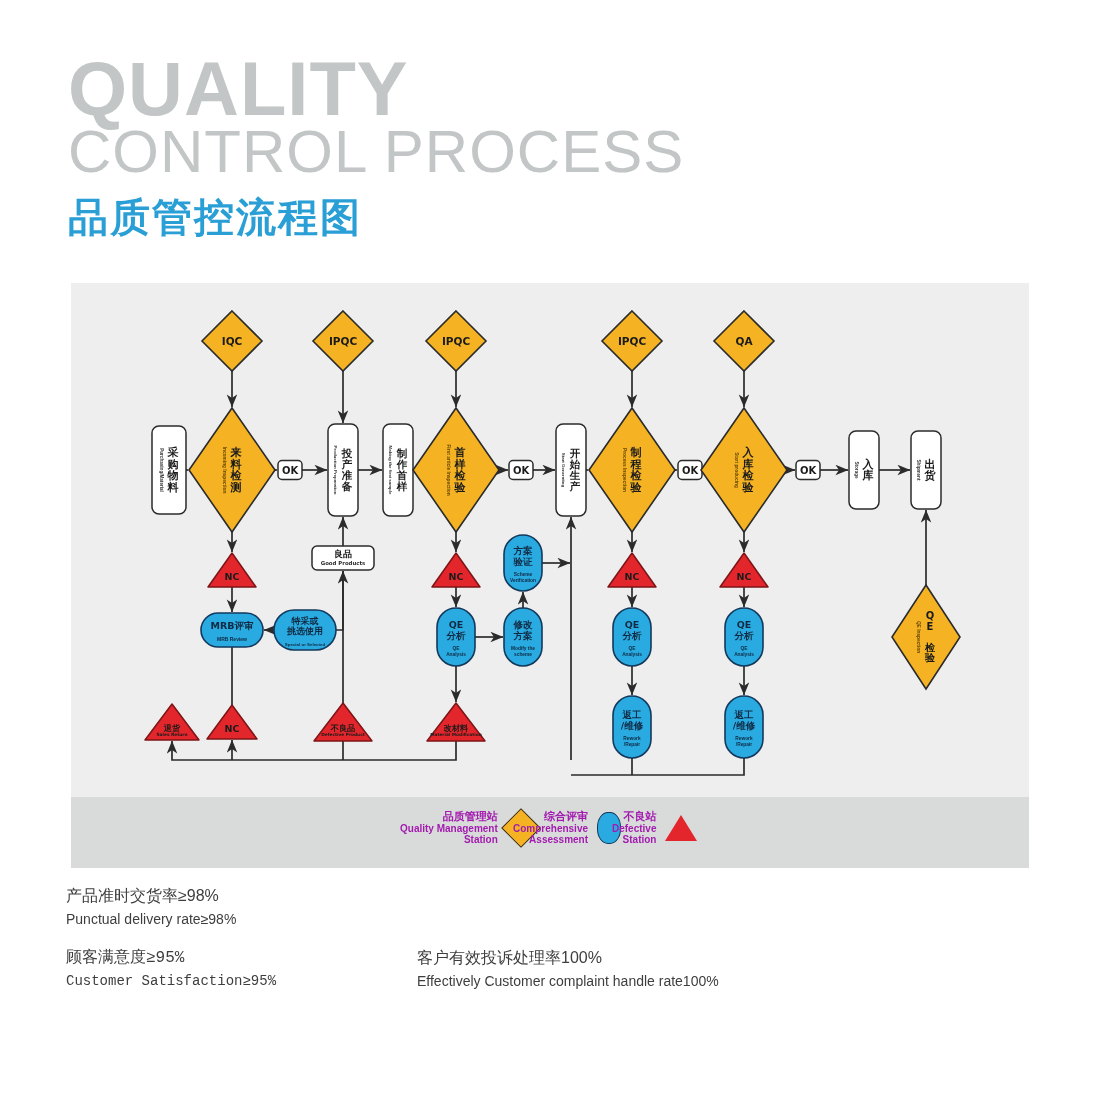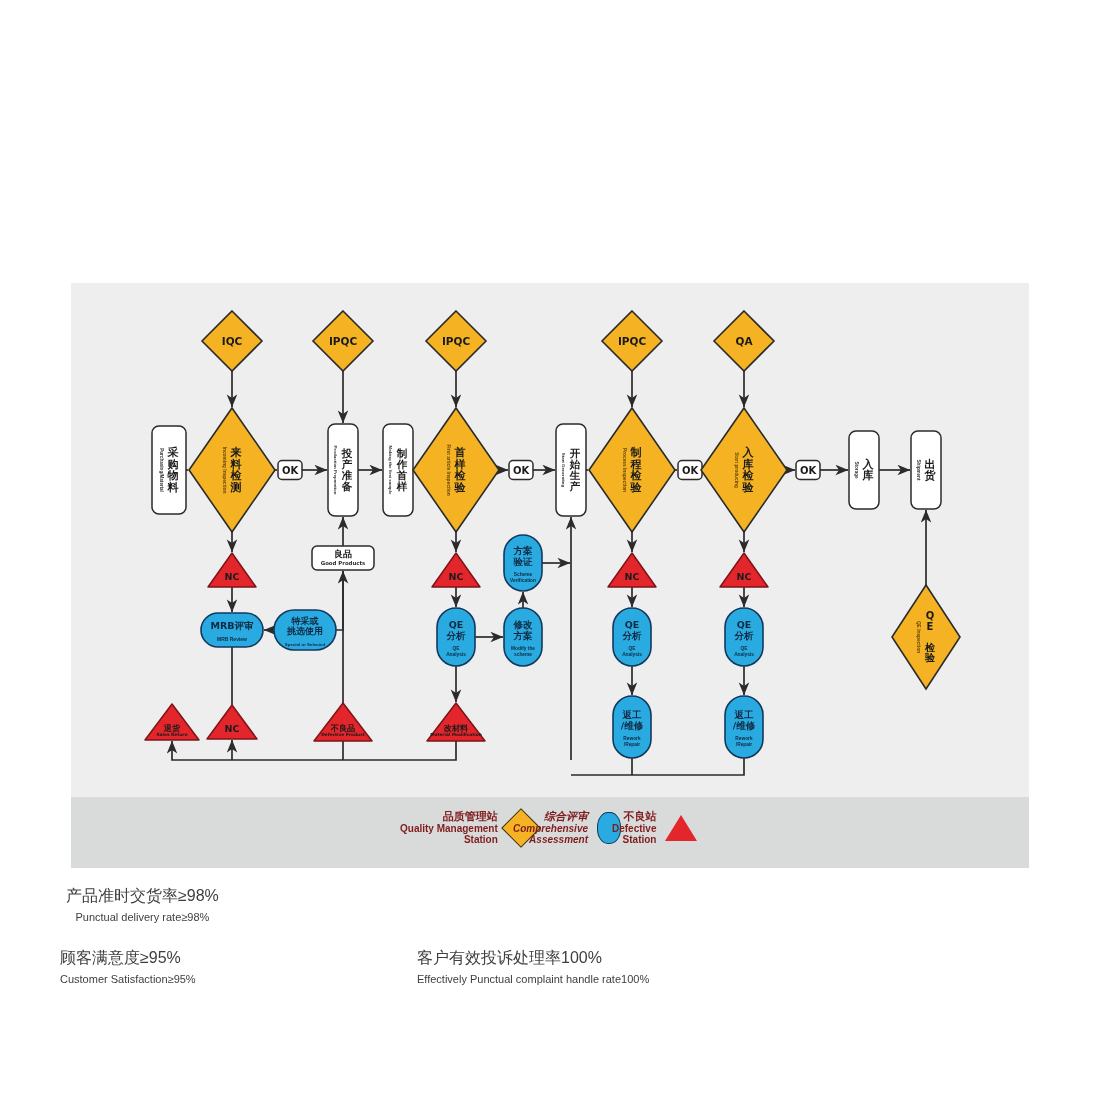--- a/index.html
+++ b/index.html
@@ -31,48 +31,53 @@
     background:#eeeeee;
   }
   #legendbar{
     position:absolute;left:71px;top:797px;width:958px;height:71px;
     background:#d9dada;
   }
   #svgwrap{position:absolute;left:71px;top:283px;width:958px;height:372px;}
 
   
   .lg{position:absolute;display:flex;align-items:center;gap:9px;}
-  .lg .txt{text-align:right;color:#7f1d1d;line-height:1.15;}
+  .lg .txt{text-align:right;color:#a21caf;line-height:1.15;}
   .lg .cn{font-size:11px;font-weight:bold;}
   .lg .en{font-size:10px;font-weight:bold;}
   .lg .dia{
     width:26px;height:26px;background:#f5b324;
     border:1.5px solid #2b2b2b;transform:rotate(45deg);
   }
   .lg .ell{
     width:22px;height:30px;background:#29abe2;
     border:1.5px solid #13395c;border-radius:11px/15px;
   }
   .lg .triwrap{position:relative;width:32px;height:26px;}
   .lg .triwrap .inner{
     position:absolute;left:0;top:0;width:0;height:0;
     border-left:16px solid transparent;border-right:16px solid transparent;
     border-bottom:26px solid #e3262b;
   }
 
   
   .foot{position:absolute;color:#3e3e3e;}
   .foot .cn{font-size:16px;line-height:1.55;}
-  .foot .en{font-size:11px;line-height:1.55;text-align:center;}
+  .foot .en{font-size:14px;line-height:1.55;}
 </style>
 </head>
 <body>
 
 <div id="root">
 
+  <div class="hdr">
+    <div class="l1">QUALITY</div>
+    <div class="l2">CONTROL PROCESS</div>
+    <div class="l3">品质管控流程图</div>
+  </div>
 
   <div id="panel"></div>
   <div id="legendbar"></div>
 
   <div id="svgwrap">
     <svg id="flowsvg" width="958" height="514" viewBox="0 0 958 514">
       <defs>
         <marker id="ar" markerWidth="9" markerHeight="9" refX="7.4" refY="3.1" orient="auto" markerUnits="strokeWidth">
           <path d="M0,0 L7.6,3.1 L0,6.2 L2.1,3.1 z" fill="#2b2b2b"></path>
         </marker>
@@ -350,21 +355,21 @@
   </div>
 
   <div class="lg" style="left:400px;top:810px;">
     <div class="txt">
       <div class="cn">品质管理站</div>
       <div class="en">Quality Management<br>Station</div>
     </div>
     <div class="dia"></div>
   </div>
 
-  <div class="lg" style="left:513px;top:810px;font-style:italic;">
+  <div class="lg" style="left:513px;top:810px;">
     <div class="txt">
       <div class="cn">综合评审</div>
       <div class="en">Comprehensive<br>Assessment</div>
     </div>
     <div class="ell"></div>
   </div>
 
   <div class="lg" style="left:612px;top:810px;">
     <div class="txt">
       <div class="cn">不良站</div>
@@ -374,22 +379,22 @@
         <div class="inner"></div>
       </div>
   </div>
 
   <div class="foot" style="left:66px;top:884px;">
     <div class="cn">产品准时交货率≥98%</div>
     <div class="en">Punctual delivery rate≥98%</div>
   </div>
   <div class="foot" style="left:435px;top:884px;">
   </div>
-  <div class="foot" style="left:60px;top:946px;">
+  <div class="foot" style="left:66px;top:946px;font-family:Liberation Mono, monospace;">
     <div class="cn">顾客满意度≥95%</div>
     <div class="en">Customer Satisfaction≥95%</div>
   </div>
   <div class="foot" style="left:417px;top:946px;">
     <div class="cn">客户有效投诉处理率100%</div>
-    <div class="en">Effectively Punctual complaint handle rate100%</div>
+    <div class="en">Effectively Customer complaint handle rate100%</div>
   </div>
 
 </div>
 
 </body></html>

